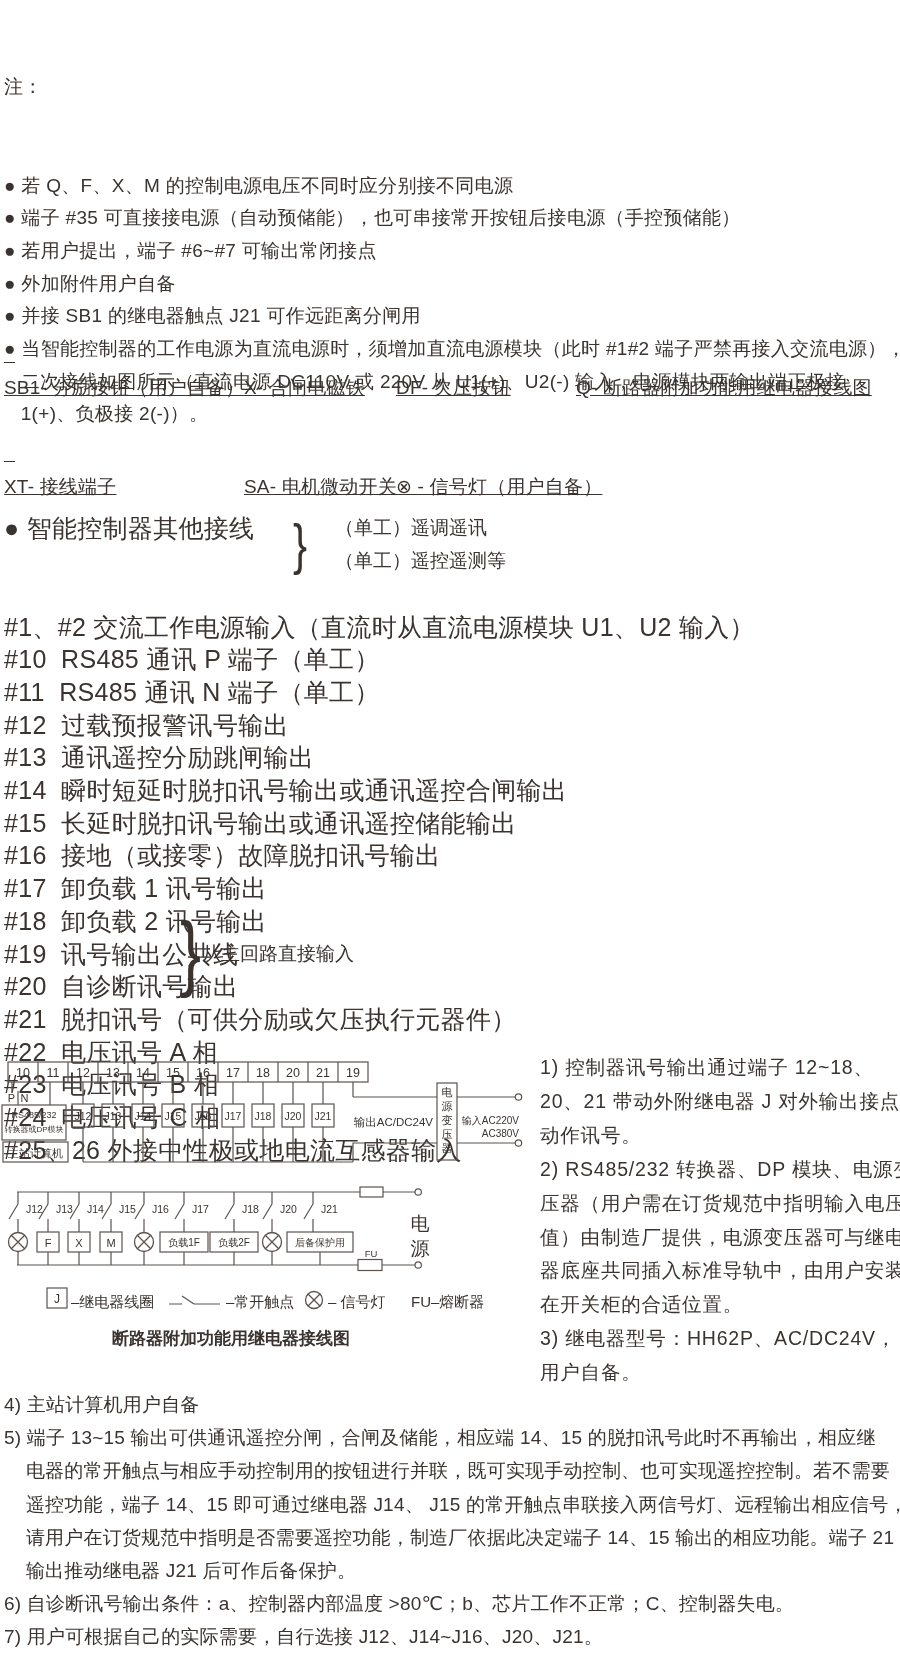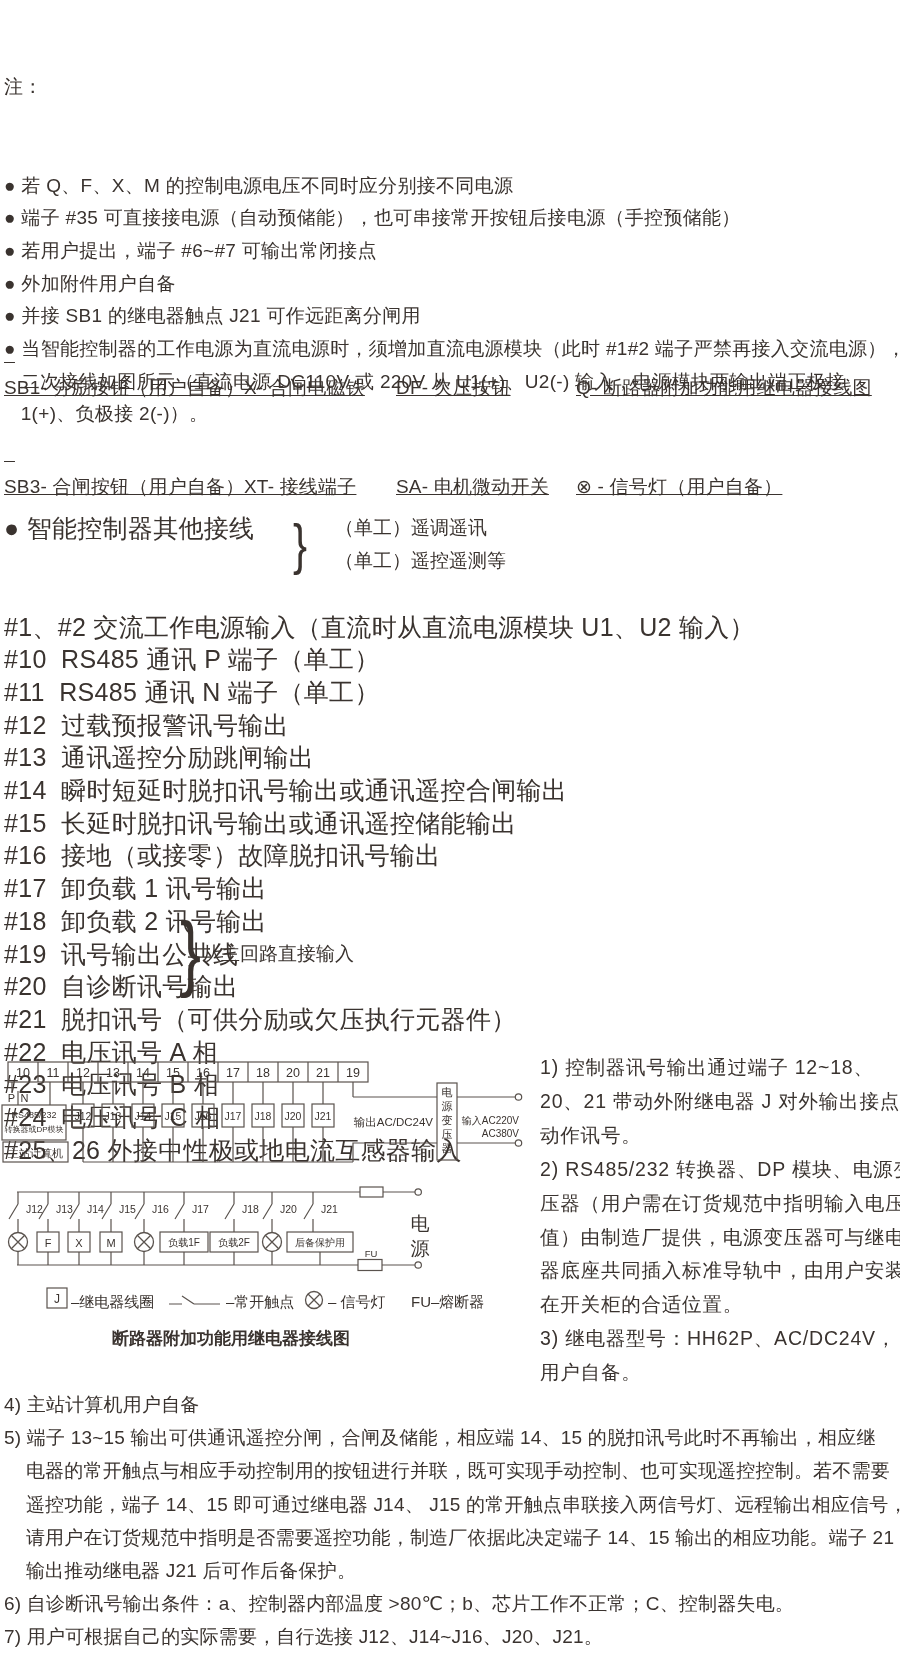--- a/index.html
+++ b/index.html
@@ -27,21 +27,21 @@
 </head>
 <body>
 
 <div class="sec" id="top">
   <div class="ln">注：</div>
   <div><div class="ln">● 若 Q、F、X、M 的控制电源电压不同时应分别接不同电源</div><div class="ln">● 端子 #35 可直接接电源（自动预储能），也可串接常开按钮后接电源（手控预储能）</div><div class="ln">● 若用户提出，端子 #6~#7 可输出常闭接点</div><div class="ln">● 外加附件用户自备</div><div class="ln">● 并接 SB1 的继电器触点 J21 可作远距离分闸用</div><div class="ln">● 当智能控制器的工作电源为直流电源时，须增加直流电源模块（此时 #1#2 端子严禁再接入交流电源），</div><div class="ln">   二次接线如图所示（直流电源 DC110V 或 220V 从 U1(+)、U2(-) 输入，电源模块两输出端正极接</div><div class="ln">   1(+)、负极接 2(-)）。</div></div>
 </div>
 
 <div class="sec" id="legend">
   <div class="legend-row"><div class="legend-cell">SB1- 分励按钮（用户自备）</div><div class="legend-cell">X- 合闸电磁铁</div><div class="legend-cell">DF- 欠压按钮</div><div class="legend-cell">Q- 断路器附加功能用继电器接线图</div></div>
-  <div class="legend-row"><div class="legend-cell">SB3- 合闸按钮（用户自备）</div><div class="legend-cell">XT- 接线端子</div><div class="legend-cell">SA- 电机微动开关</div><div class="legend-cell">⊗ - 信号灯（用户自备）</div></div>
+  <div class="legend-row"><div class="legend-cell">XT- 接线端子</div><div class="legend-cell">SA- 电机微动开关</div><div class="legend-cell">⊗ - 信号灯（用户自备）</div></div>
 </div>
 
 <div class="sec" id="wiring">
   <div class="ln">● 智能控制器其他接线</div>
   <div><div class="ln">#1、#2 交流工作电源输入（直流时从直流电源模块 U1、U2 输入）</div><div class="ln">#10  RS485 通讯 P 端子（单工）</div><div class="ln">#11  RS485 通讯 N 端子（单工）</div><div class="ln">#12  过载预报警讯号输出</div><div class="ln">#13  通讯遥控分励跳闸输出</div><div class="ln">#14  瞬时短延时脱扣讯号输出或通讯遥控合闸输出</div><div class="ln">#15  长延时脱扣讯号输出或通讯遥控储能输出</div><div class="ln">#16  接地（或接零）故障脱扣讯号输出</div><div class="ln">#17  卸负载 1 讯号输出</div><div class="ln">#18  卸负载 2 讯号输出</div><div class="ln">#19  讯号输出公共线</div><div class="ln">#20  自诊断讯号输出</div><div class="ln">#21  脱扣讯号（可供分励或欠压执行元器件）</div><div class="ln">#22  电压讯号 A 相</div><div class="ln">#23  电压讯号 B 相</div><div class="ln">#24  电压讯号 C 相</div><div class="ln">#25、26 外接中性极或地电流互感器输入</div></div>
 </div>
 
 <div class="sec brace" id="brace-rs485">}</div>
 <div class="sec" id="brace-rs485-labels"><div class="ln">（单工）遥调遥讯</div><div class="ln">（单工）遥控遥测等</div></div>
 <div class="sec brace" id="brace-voltage">}</div>

